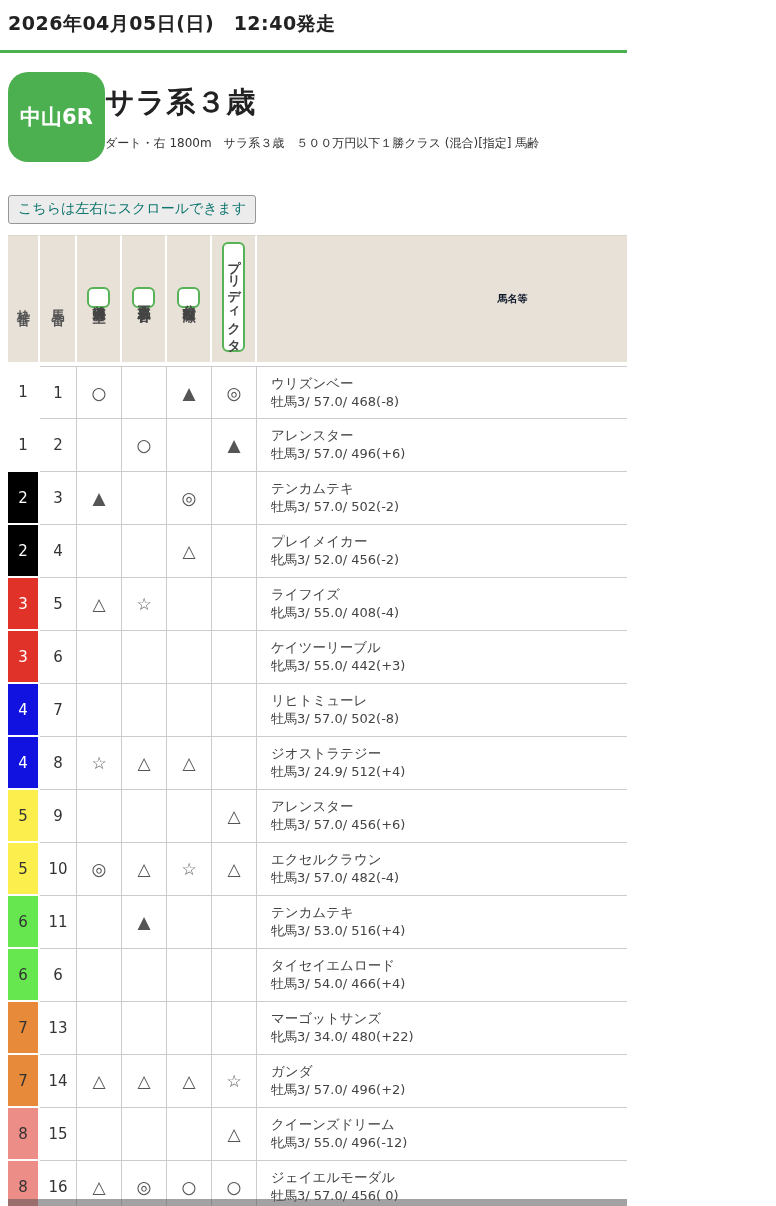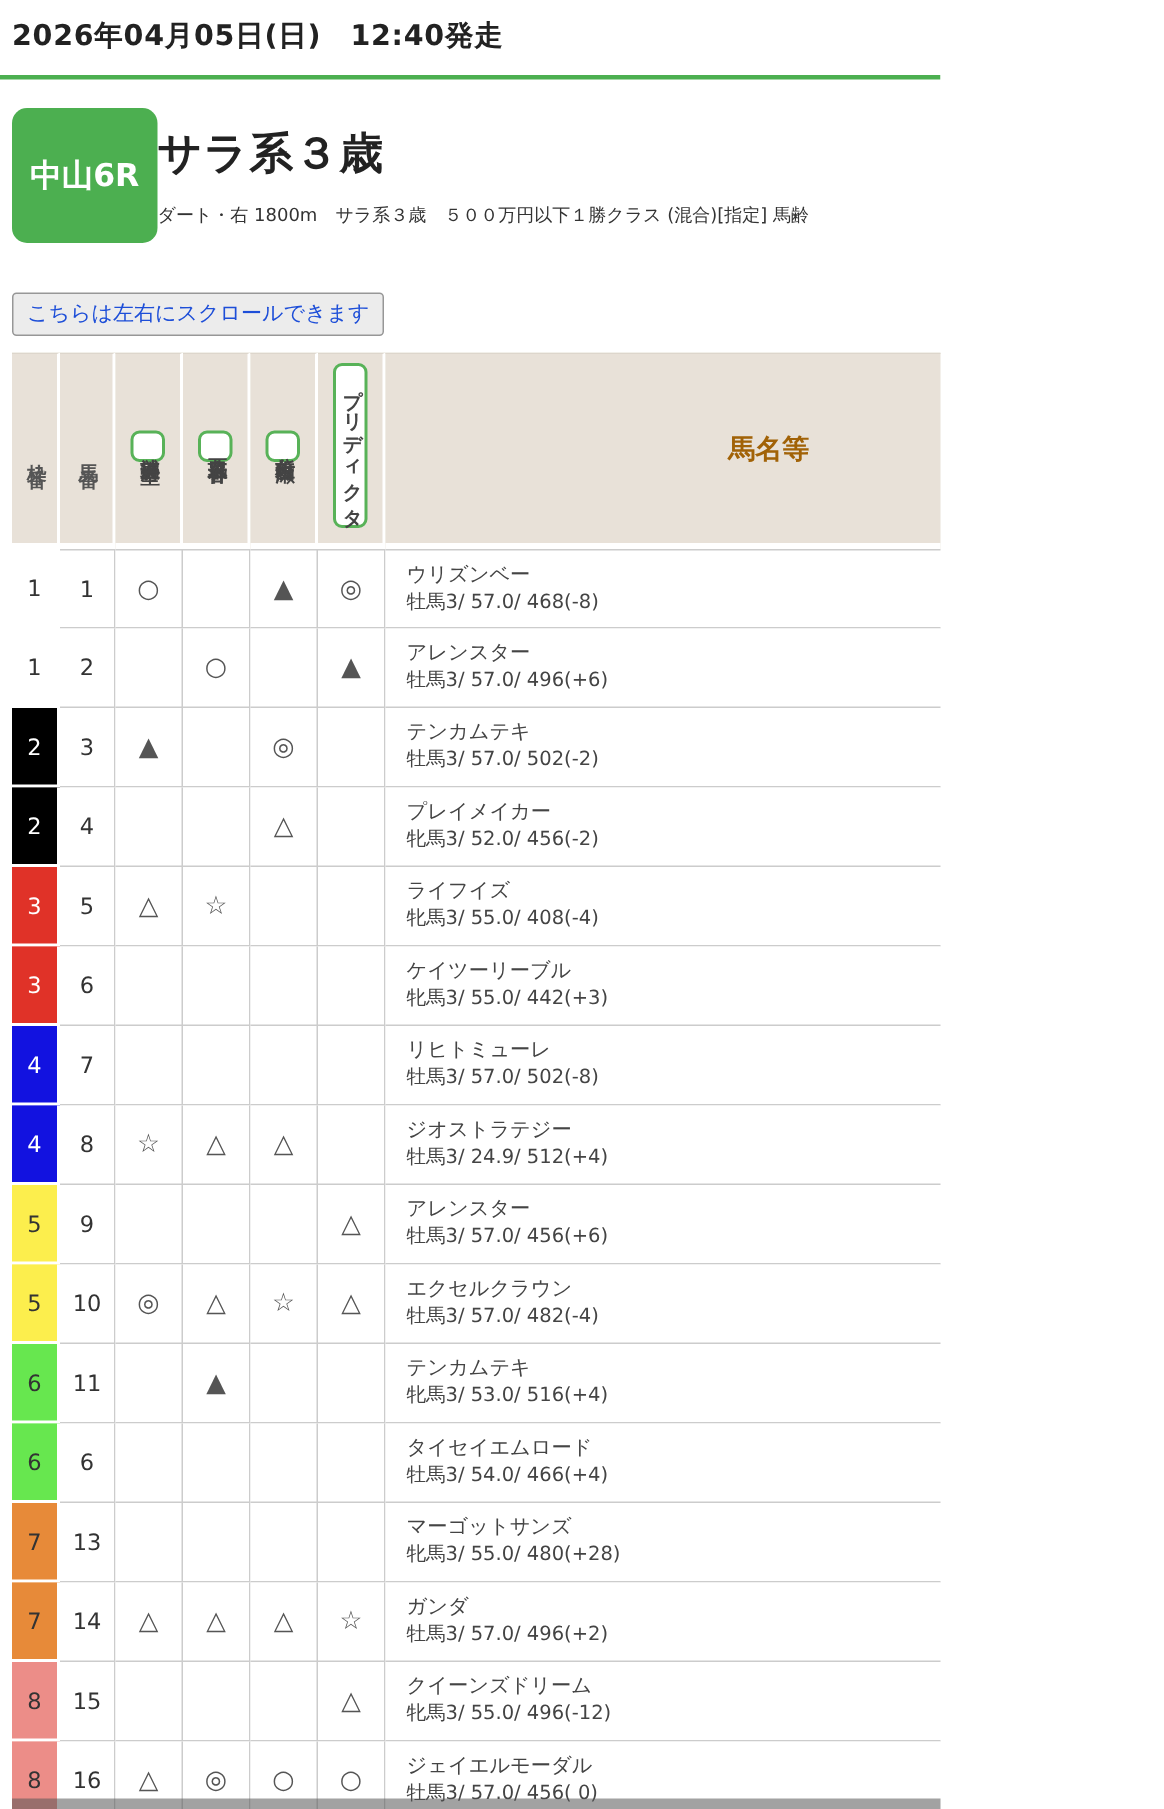--- a/index.html
+++ b/index.html
@@ -30,21 +30,21 @@
   .race-row {
     display: flex;
     align-items: flex-start;
     margin: 19px 8px 0 8px;
   }
   .race-badge {
     flex: 0 0 auto;
     width: 97px;
     height: 90px;
     background: #4caf50;
-    border-radius: 10px;
+    border-radius: 20px;
     color: #fff;
     font-size: 21px;
     font-weight: bold;
     display: flex;
     align-items: center;
     justify-content: center;
   }
   .race-main { margin-left: 0; padding-top: 11px; }
   .race-title {
     font-size: 29px;
@@ -60,21 +60,21 @@
 
   
   .scroll-hint {
     display: inline-block;
     margin: 33px 0 0 8px;
     background: #ececec;
     border: 1px solid #979797;
     border-radius: 3px;
     padding: 4px 9px 5px 9px;
     font-size: 14px;
-    color: #1d4ed8;
+    color: #0f766e;
   }
 
   
   .table-wrap {
     margin: 11px 0 0 8px;
     width: 768px;
     overflow: hidden;
     position: relative;
   }
   table.entries {
@@ -115,21 +115,21 @@
     border: 2px solid #58b258;
     border-radius: 6px;
     background: #fff;
     padding: 6px 1px;
     font-size: 13px;
     font-weight: bold;
     color: #444;
     letter-spacing: 1px;
     line-height: 1.25;
   }
-  th.name-h { font-size: 18px; color: #a16207; }
+  th.name-h { font-size: 10px; color: #0f172a; }
 
   td {
     background: #fff;
     height: 53px;
     border-right: 1px solid #ccc;
     border-bottom: 1px solid #ccc;
     vertical-align: middle;
   }
   tbody tr:first-child td { border-top: 1px solid #ccc; }
   td.waku {
@@ -380,21 +380,21 @@
 
   <tr>
     <td class="waku" style="background: rgb(231, 138, 57); color: rgb(51, 51, 51);">7</td>
     <td class="num">13</td>
     <td class="mark"></td>
     <td class="mark"></td>
     <td class="mark"></td>
     <td class="mark"></td>
     <td class="name-cell">
       <div class="horse-name">マーゴットサンズ</div>
-      <div class="horse-detail">牝馬3/ 55.0/ 480(+28)</div>
+      <div class="horse-detail">牝馬3/ 34.0/ 480(+22)</div>
     </td>
     <td class="ext"></td>
   </tr>
 
   <tr>
     <td class="waku" style="background: rgb(231, 138, 57); color: rgb(51, 51, 51);">7</td>
     <td class="num">14</td>
     <td class="mark">△</td>
     <td class="mark">△</td>
     <td class="mark">△</td>

